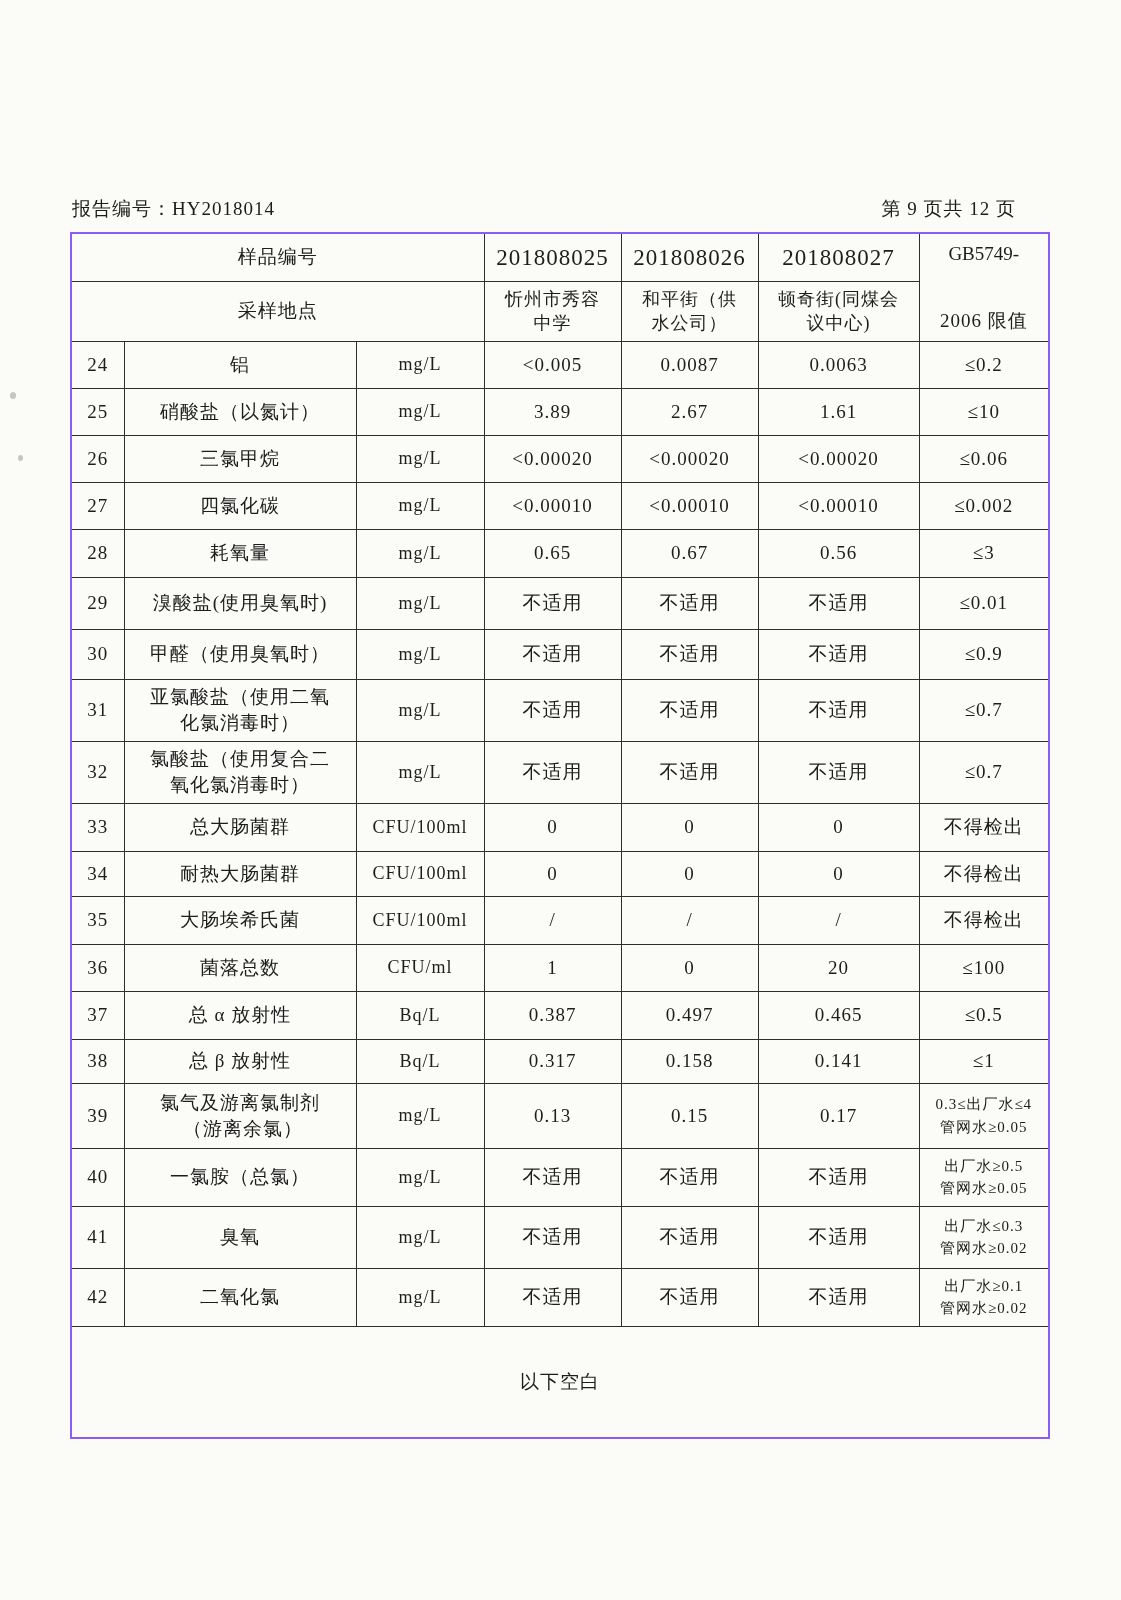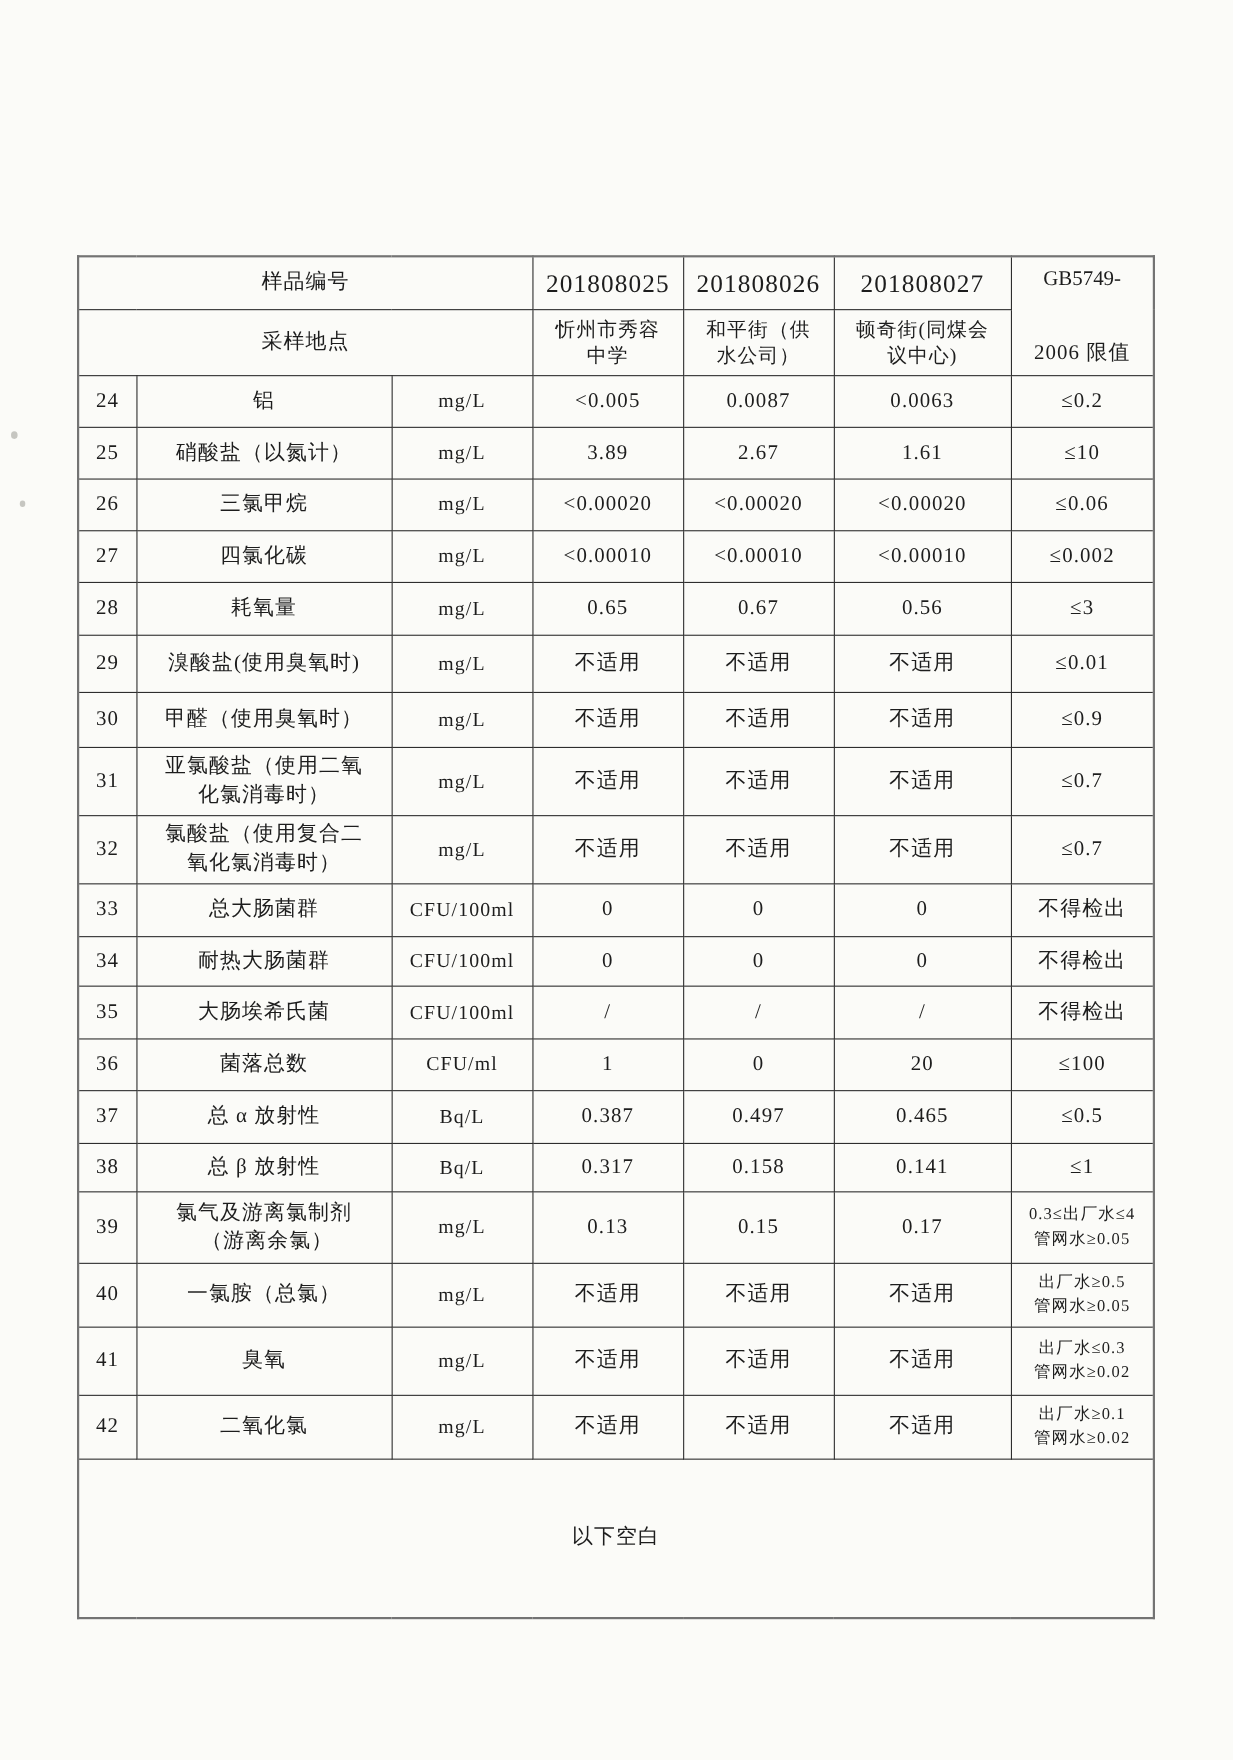--- a/index.html
+++ b/index.html
@@ -22,21 +22,21 @@
   .meta-row{
     position:absolute;top:196px;left:72px;right:105px;
     display:flex;justify-content:space-between;align-items:baseline;
     font-size:19px;letter-spacing:1px;color:#1c1c1c;
   }
   table.report{
     position:absolute;left:70px;top:232px;
     width:978px;
     border-collapse:collapse;
     table-layout:fixed;
-    border:2px solid #737373;
+    border:2px solid #8b5cf6;
     font-size:19px;
     color:#1d1d1d;
   }
   table.report th, table.report td{
     border:1px solid #2e2e2e;
     padding:2px 4px;
     text-align:center;
     vertical-align:middle;
     font-weight:normal;
     letter-spacing:1px;
@@ -65,20 +65,24 @@
     padding:26px 0 0 24px;font-size:19px;letter-spacing:1px;
   }
   .speck{position:absolute;background:#9a9a94;border-radius:50%;opacity:.55;}
 </style>
 </head>
 <body>
 
 <div class="page">
 
 
+  <div class="meta-row">
+    <span>报告编号：HY2018014</span>
+    <span>第 9 页共 12 页</span>
+  </div>
 
   <table class="report">
     <colgroup>
       <col style="width:53px">
         <col style="width:232px">
         <col style="width:128px">
       <col style="width:137px">
         <col style="width:137px">
         <col style="width:161px">
         <col style="width:130px">
@@ -278,21 +282,21 @@
       <tr style="height:58px">
         <td class="c-no">42</td>
         <td class="c-name">二氧化氯</td>
         <td class="c-unit">mg/L</td>
         <td class="c-val">不适用</td>
         <td class="c-val">不适用</td>
         <td class="c-val">不适用</td>
         <td class="c-limit sm">出厂水≥0.1
 管网水≥0.02</td>
       </tr>
-      <tr style="height:145px">
+      <tr style="height:112px">
         <td colspan="7" class="c-blank">以下空白</td>
       </tr>
     </tbody>
   </table>
 
   <div class="speck" style="left:10px;top:392px;width:6px;height:7px;"></div>
   <div class="speck" style="left:18px;top:455px;width:5px;height:6px;"></div>
 
 </div>
 

